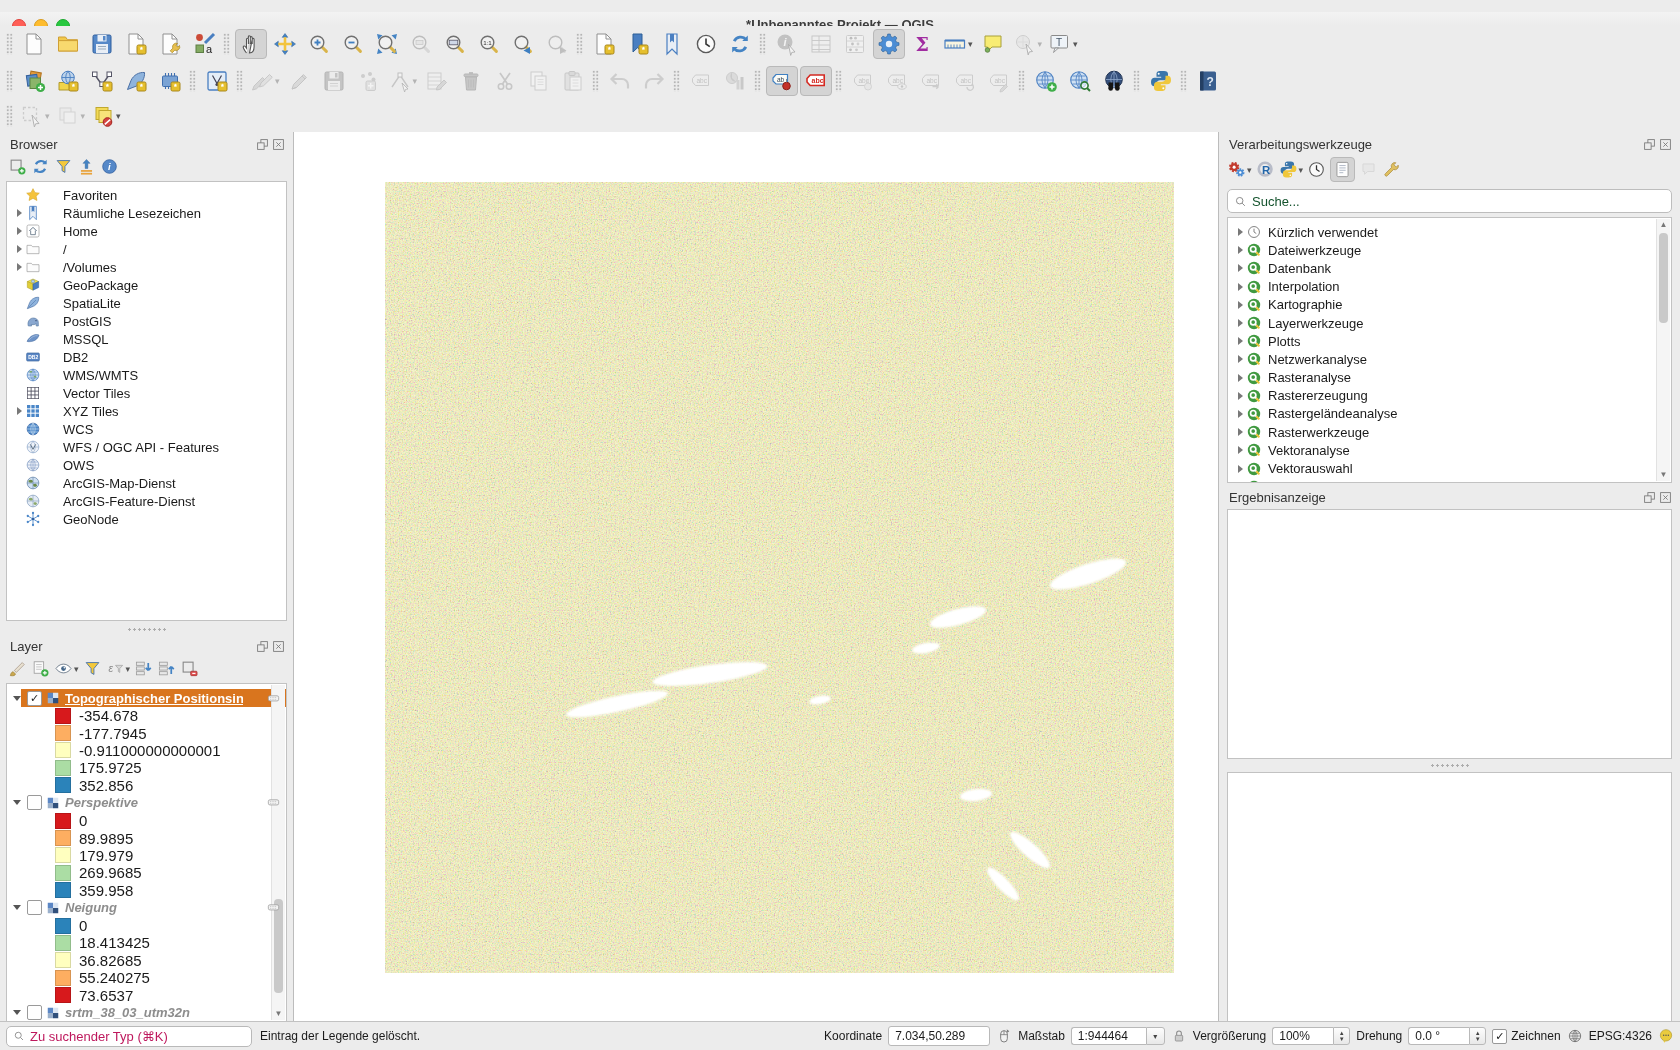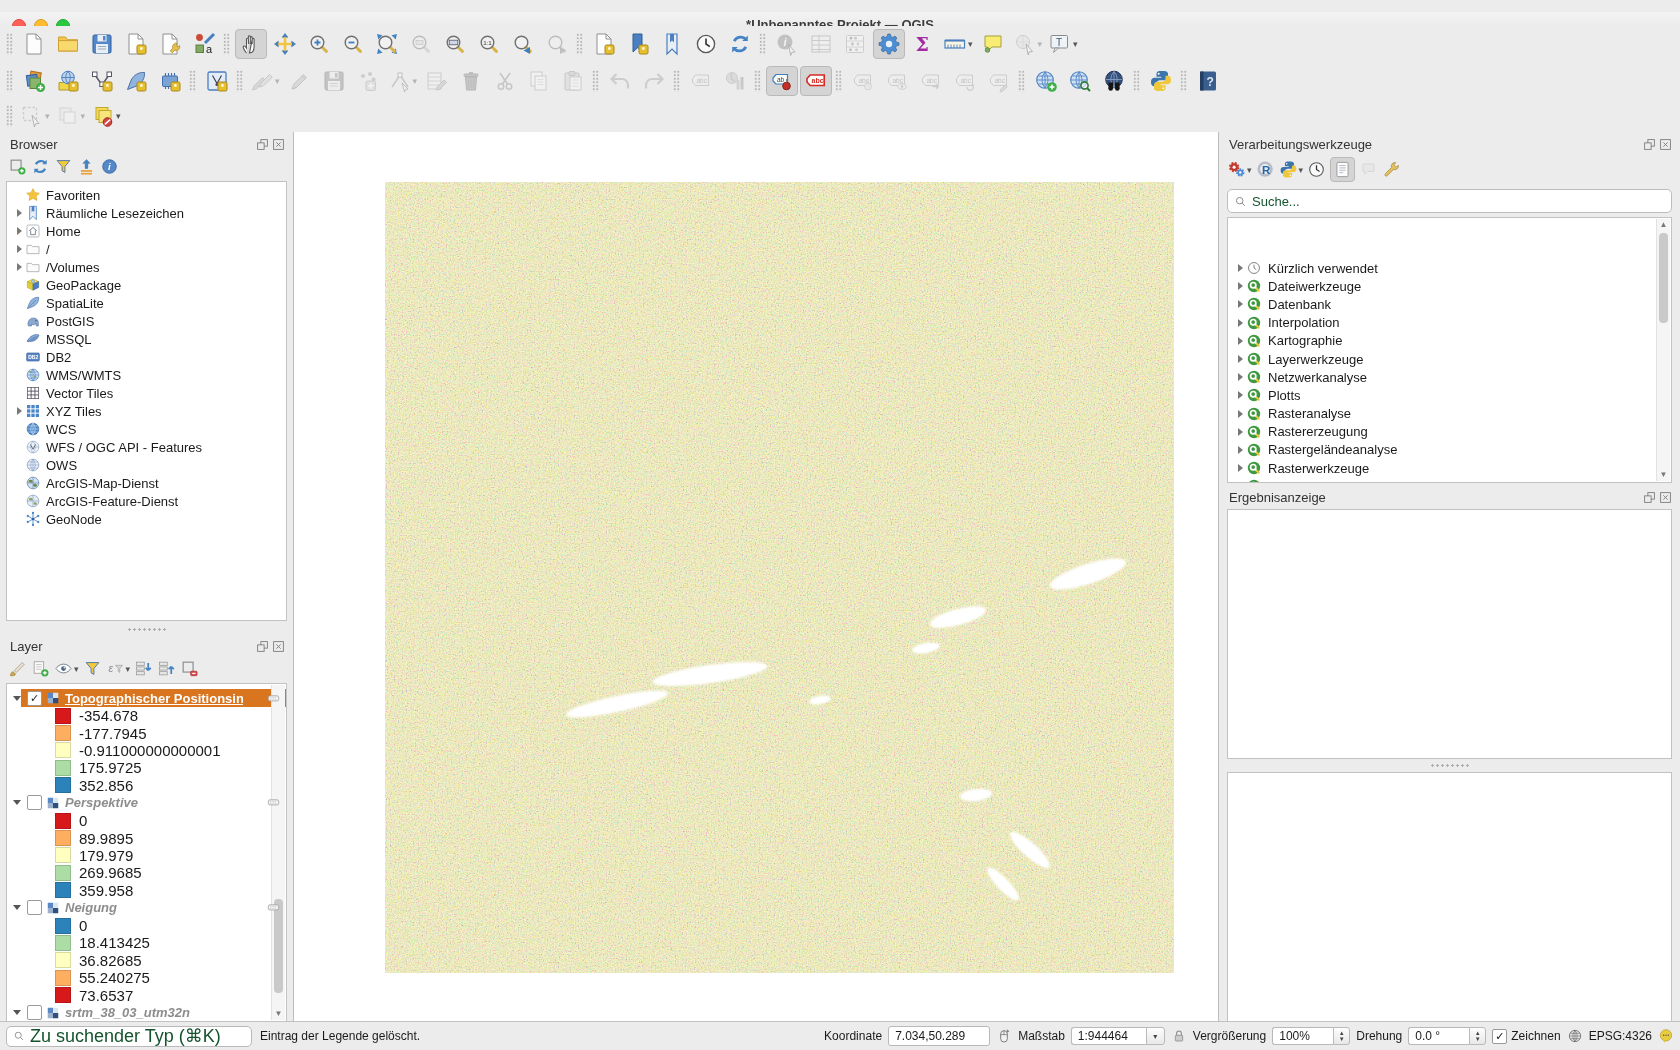--- a/index.html
+++ b/index.html
@@ -42,21 +42,21 @@
   .ptools svg{width:19px;height:19px;}
   .ptools .pbtn.active{background:#d4d4d4;border:1px solid #b9b9b9;border-radius:4px;padding:2px;}
   .ptools .pbtn.disabled{filter:grayscale(1) opacity(.38);}
   .treebox{position:relative;margin:2px 6px 4px 6px;background:#fff;border:1px solid #c2c2c2;overflow:hidden;}
   #browserBox{height:438px;}
   .hsplit{height:9px;display:flex;align-items:center;justify-content:center;}
   .hsplit i{width:40px;height:3px;background:radial-gradient(circle,#adadad 1px,transparent 1.3px);background-size:5px 3px;}
   #layerBox{flex:1;margin-bottom:0;}
   
   .trow{display:flex;align-items:center;height:18px;padding-left:6px;white-space:nowrap;}
-  .trow .tlabel{margin-left:5px;}
+  .trow .tlabel{margin-left:22px;}
   .exp{width:12px;flex:0 0 12px;display:flex;align-items:center;justify-content:center;}
   .exp i{display:block;width:0;height:0;}
   .exp.closed i{border-left:5px solid #787878;border-top:4px solid transparent;border-bottom:4px solid transparent;}
   .exp.open i{border-top:5px solid #555;border-left:4px solid transparent;border-right:4px solid transparent;}
   .trow svg{width:16px;height:16px;flex:0 0 16px;}
   
   .lrow{display:flex;align-items:center;height:18px;white-space:nowrap;padding-left:4px;position:relative;}
   .lrow .cb{width:13px;height:13px;border:1px solid #9a9a9a;background:#fff;border-radius:2px;margin:0 4px;
     font-size:11px;line-height:12px;text-align:center;color:#222;flex:0 0 13px;}
   .lrow svg.thumb{width:14px;height:14px;flex:0 0 14px;}
@@ -87,21 +87,21 @@
   .xrow .tlabel{margin-left:6px;}
   .resbox{margin:2px 8px;background:#fff;border:1px solid #c2c2c2;}
   #resbox1{height:248px;}
   #resbox2{flex:1;margin-bottom:0;}
   
   .statusbar{position:absolute;left:0;right:0;bottom:0;height:28px;background:#ececec;border-top:1px solid #c2c2c2;
     display:flex;align-items:center;padding:0 6px;font-size:12px;gap:8px;}
   .sb-search{width:232px;height:19px;border:1px solid #b9b9b9;border-radius:5px;background:#fff;
     display:flex;align-items:center;gap:5px;padding:0 6px;flex:0 0 auto;}
   .sb-search svg{width:12px;height:12px;}
-  .sb-search .ph{color:#14532d;font-size:18px;}
+  .sb-search .ph{color:#be185d;font-size:13px;}
   .sb-msg{flex:0 0 auto;color:#1a1a1a;}
   .sb-right{margin-left:auto;display:flex;align-items:center;gap:6px;}
   .sb-right .lbl{color:#1a1a1a;}
   .sb-input{height:18px;min-width:88px;border:1px solid #b9b9b9;border-radius:3px;background:#fff;
     display:flex;align-items:center;padding:0 6px;}
   .sb-combo{display:flex;align-items:stretch;height:18px;}
   .sb-combo .val{border:1px solid #b9b9b9;border-right:none;border-radius:3px 0 0 3px;background:#fff;
     display:flex;align-items:center;padding:0 6px;min-width:62px;}
   .sb-combo .btn{width:17px;border:1px solid #b9b9b9;border-radius:0 3px 3px 0;
     background:linear-gradient(#fdfdfd,#e8e8e8);display:flex;align-items:center;justify-content:center;font-size:8px;color:#444;}
@@ -1234,21 +1234,21 @@
         </div>
       </div>
     <div class="searchwrap">
       <svg viewBox="0 0 24 24">
           <circle cx="10.5" cy="10.5" r="6" fill="none" stroke="#8a8a8a" stroke-width="1.8"></circle>
           <path d="M15 15l5 5" stroke="#8a8a8a" stroke-width="1.8"></path>
         </svg>
       <span class="ph">Suche...</span>
     </div>
     <div class="treebox" id="tbxList">
-      <div id="tbxRows" style="padding-top: 5px; margin-top: 36px;">
+      <div id="tbxRows" style="padding-top: 5px;">
           <div class="xrow">
             <span class="exp closed">
               <i></i>
             </span>
             <svg class="ic" viewBox="0 0 24 24">
               <circle cx="12" cy="12" r="8.2" fill="#fff" stroke="#7a7a7a" stroke-width="1.4"></circle>
               <path d="M12 7v5l3.4 2.3" fill="none" stroke="#7a7a7a" stroke-width="1.4"></path>
             </svg>
             <span class="tlabel">Kürzlich verwendet</span>
           </div>
@@ -1315,33 +1315,33 @@
           <div class="xrow">
             <span class="exp closed">
               <i></i>
             </span>
             <svg class="ic" viewBox="0 0 24 24">
               <circle cx="12" cy="12" r="9.3" fill="#409940"></circle>
               <circle cx="10.8" cy="10.8" r="4" fill="none" stroke="#fff" stroke-width="2.5"></circle>
               <path d="M13.2 13.2l3 3" stroke="#fff" stroke-width="2.5"></path>
               <path d="M15.3 15.3l4.8 4.8" stroke="#efc73c" stroke-width="3"></path>
             </svg>
-            <span class="tlabel">Netzwerkanalyse</span>
+            <span class="tlabel">Plotts</span>
           </div>
           <div class="xrow">
             <span class="exp closed">
               <i></i>
             </span>
             <svg class="ic" viewBox="0 0 24 24">
               <circle cx="12" cy="12" r="9.3" fill="#409940"></circle>
               <circle cx="10.8" cy="10.8" r="4" fill="none" stroke="#fff" stroke-width="2.5"></circle>
               <path d="M13.2 13.2l3 3" stroke="#fff" stroke-width="2.5"></path>
               <path d="M15.3 15.3l4.8 4.8" stroke="#efc73c" stroke-width="3"></path>
             </svg>
-            <span class="tlabel">Plotts</span>
+            <span class="tlabel">Netzwerkanalyse</span>
           </div>
           <div class="xrow">
             <span class="exp closed">
               <i></i>
             </span>
             <svg class="ic" viewBox="0 0 24 24">
               <circle cx="12" cy="12" r="9.3" fill="#409940"></circle>
               <circle cx="10.8" cy="10.8" r="4" fill="none" stroke="#fff" stroke-width="2.5"></circle>
               <path d="M13.2 13.2l3 3" stroke="#fff" stroke-width="2.5"></path>
               <path d="M15.3 15.3l4.8 4.8" stroke="#efc73c" stroke-width="3"></path>

